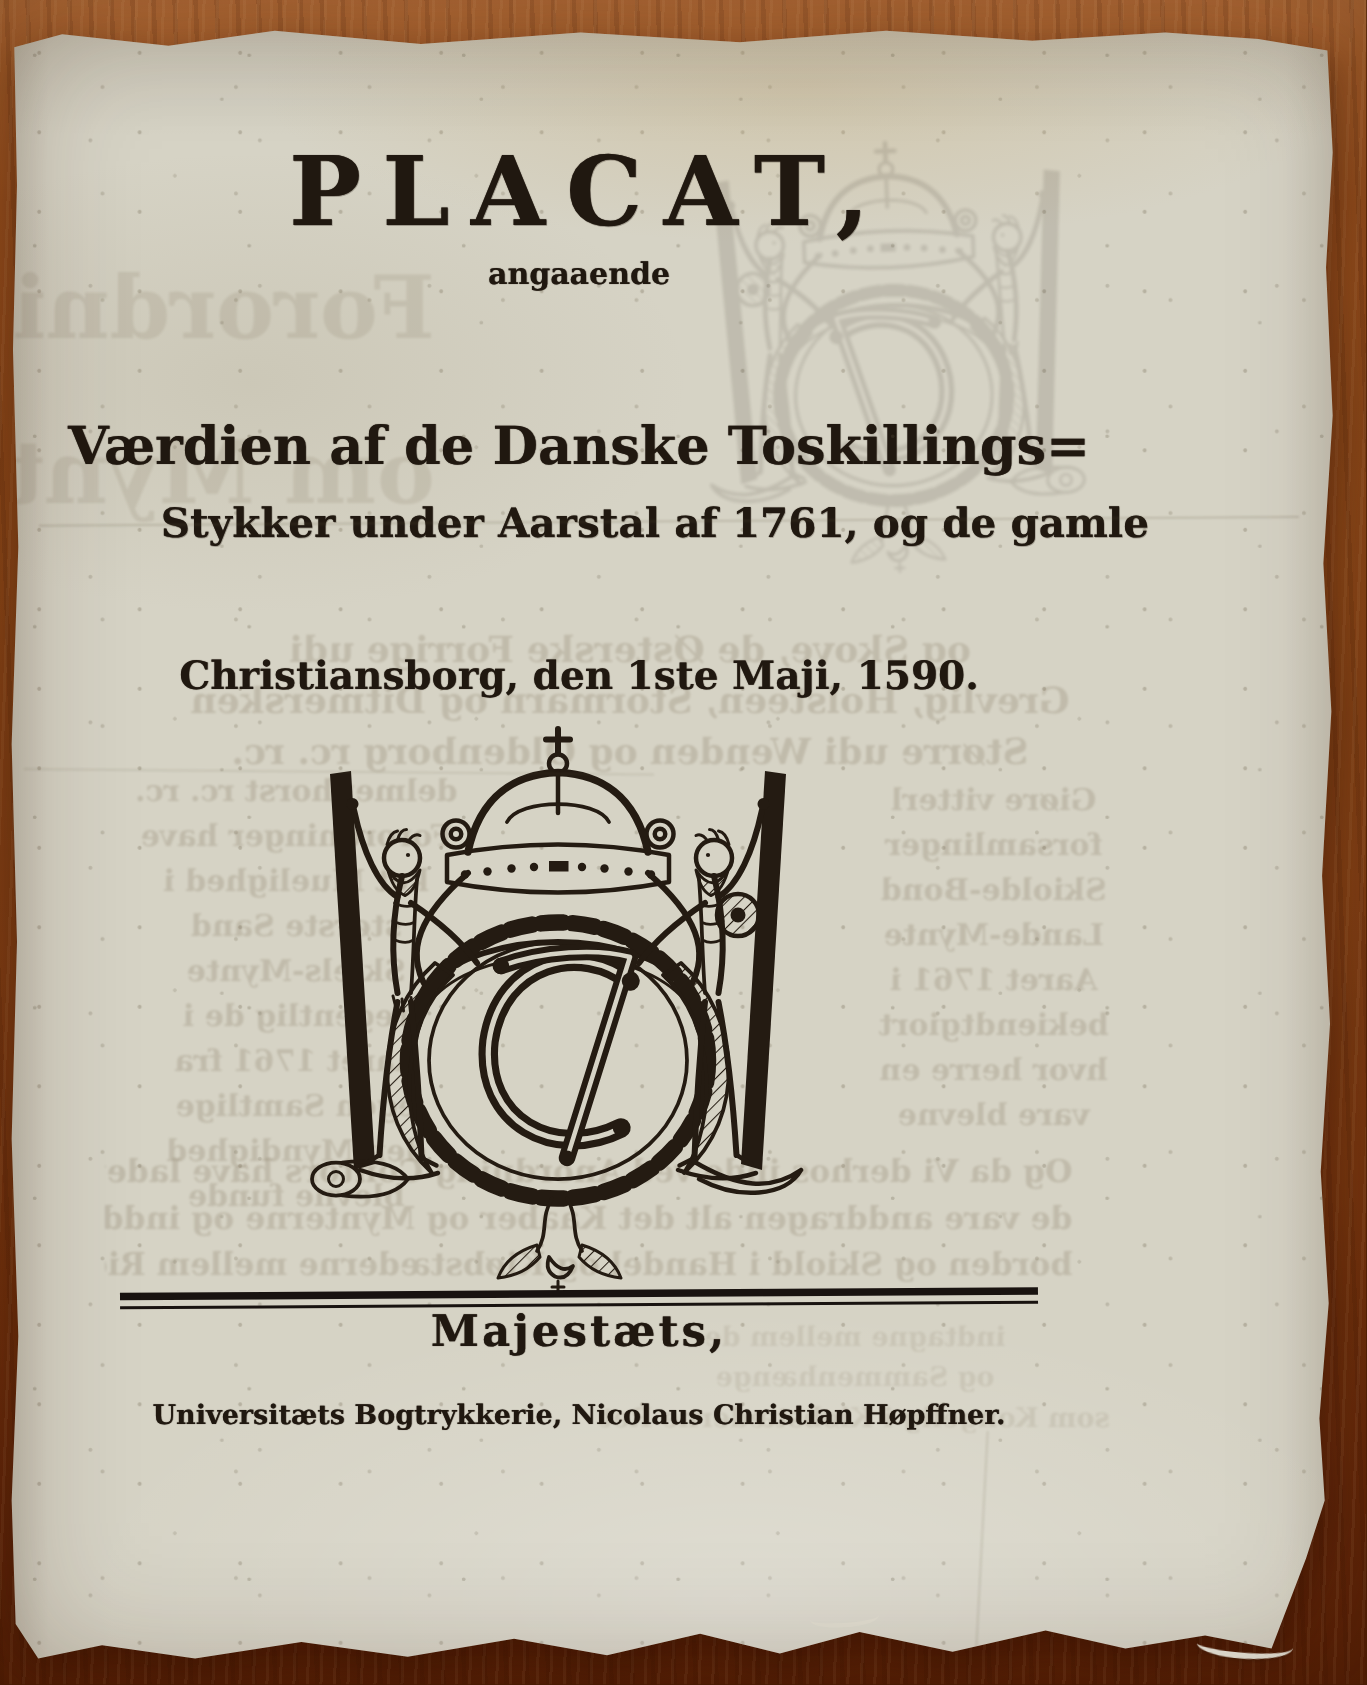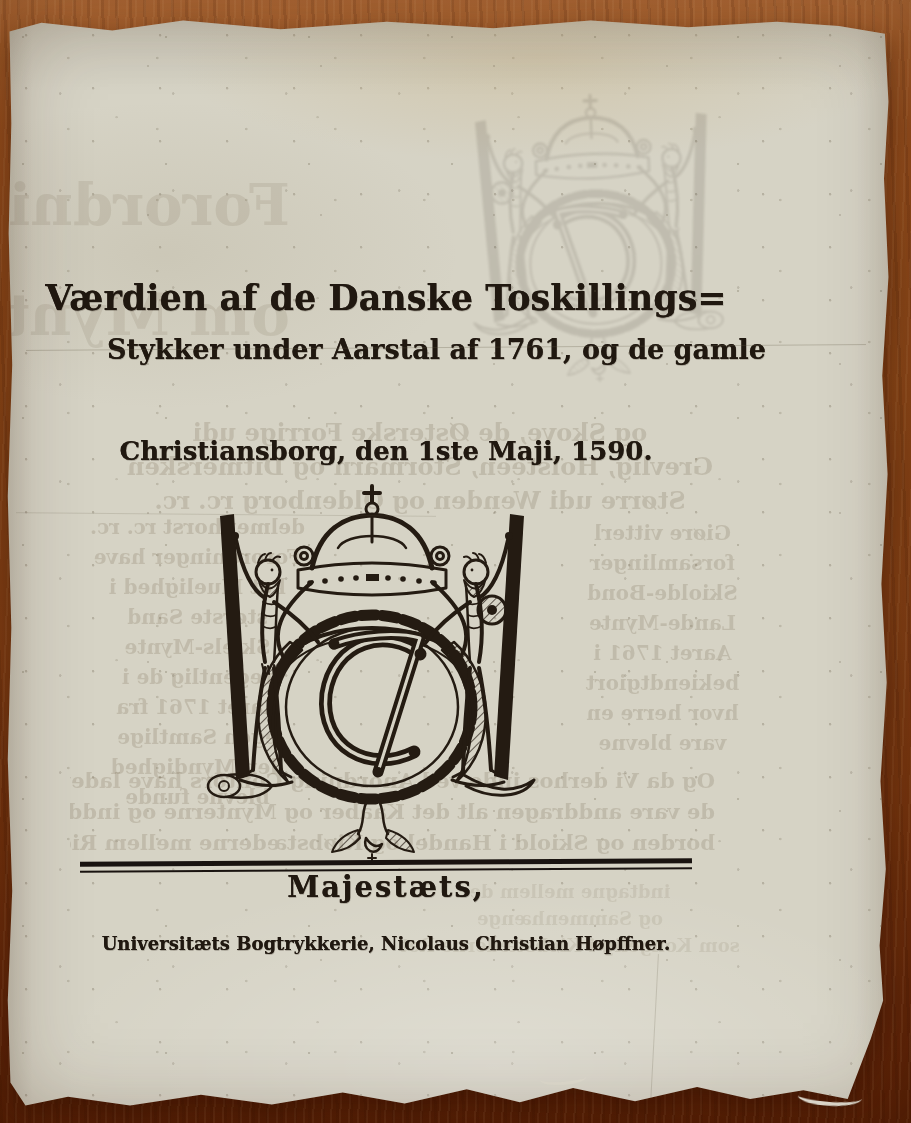--- a/index.html
+++ b/index.html
@@ -229,20 +229,22 @@
           <div class="gline">og Sammenhænge</div>
           <div class="gline">som Kongelig i Kiøbstæderne Ret</div>
         </div>
       <div class="ghost-crest">
         <svg viewBox="0 0 420 380">
             <use href="#crest-art"></use>
           </svg>
       </div>
 
       <div class="content">
+        <div class="line t-title">PLACAT,</div>
+        <div class="line t-ang">angaaende</div>
         <div class="line t-h2">Værdien af de Danske Toskillings=</div>
         <div class="line t-h3">Stykker under Aarstal af 1761, og de gamle</div>
         <div class="line t-date">Christiansborg, den 1ste Maji, 1590.</div>
 
         <div class="crest">
           <svg viewBox="0 0 420 380">
               <use href="#crest-art"></use>
             </svg>
         </div>
 

